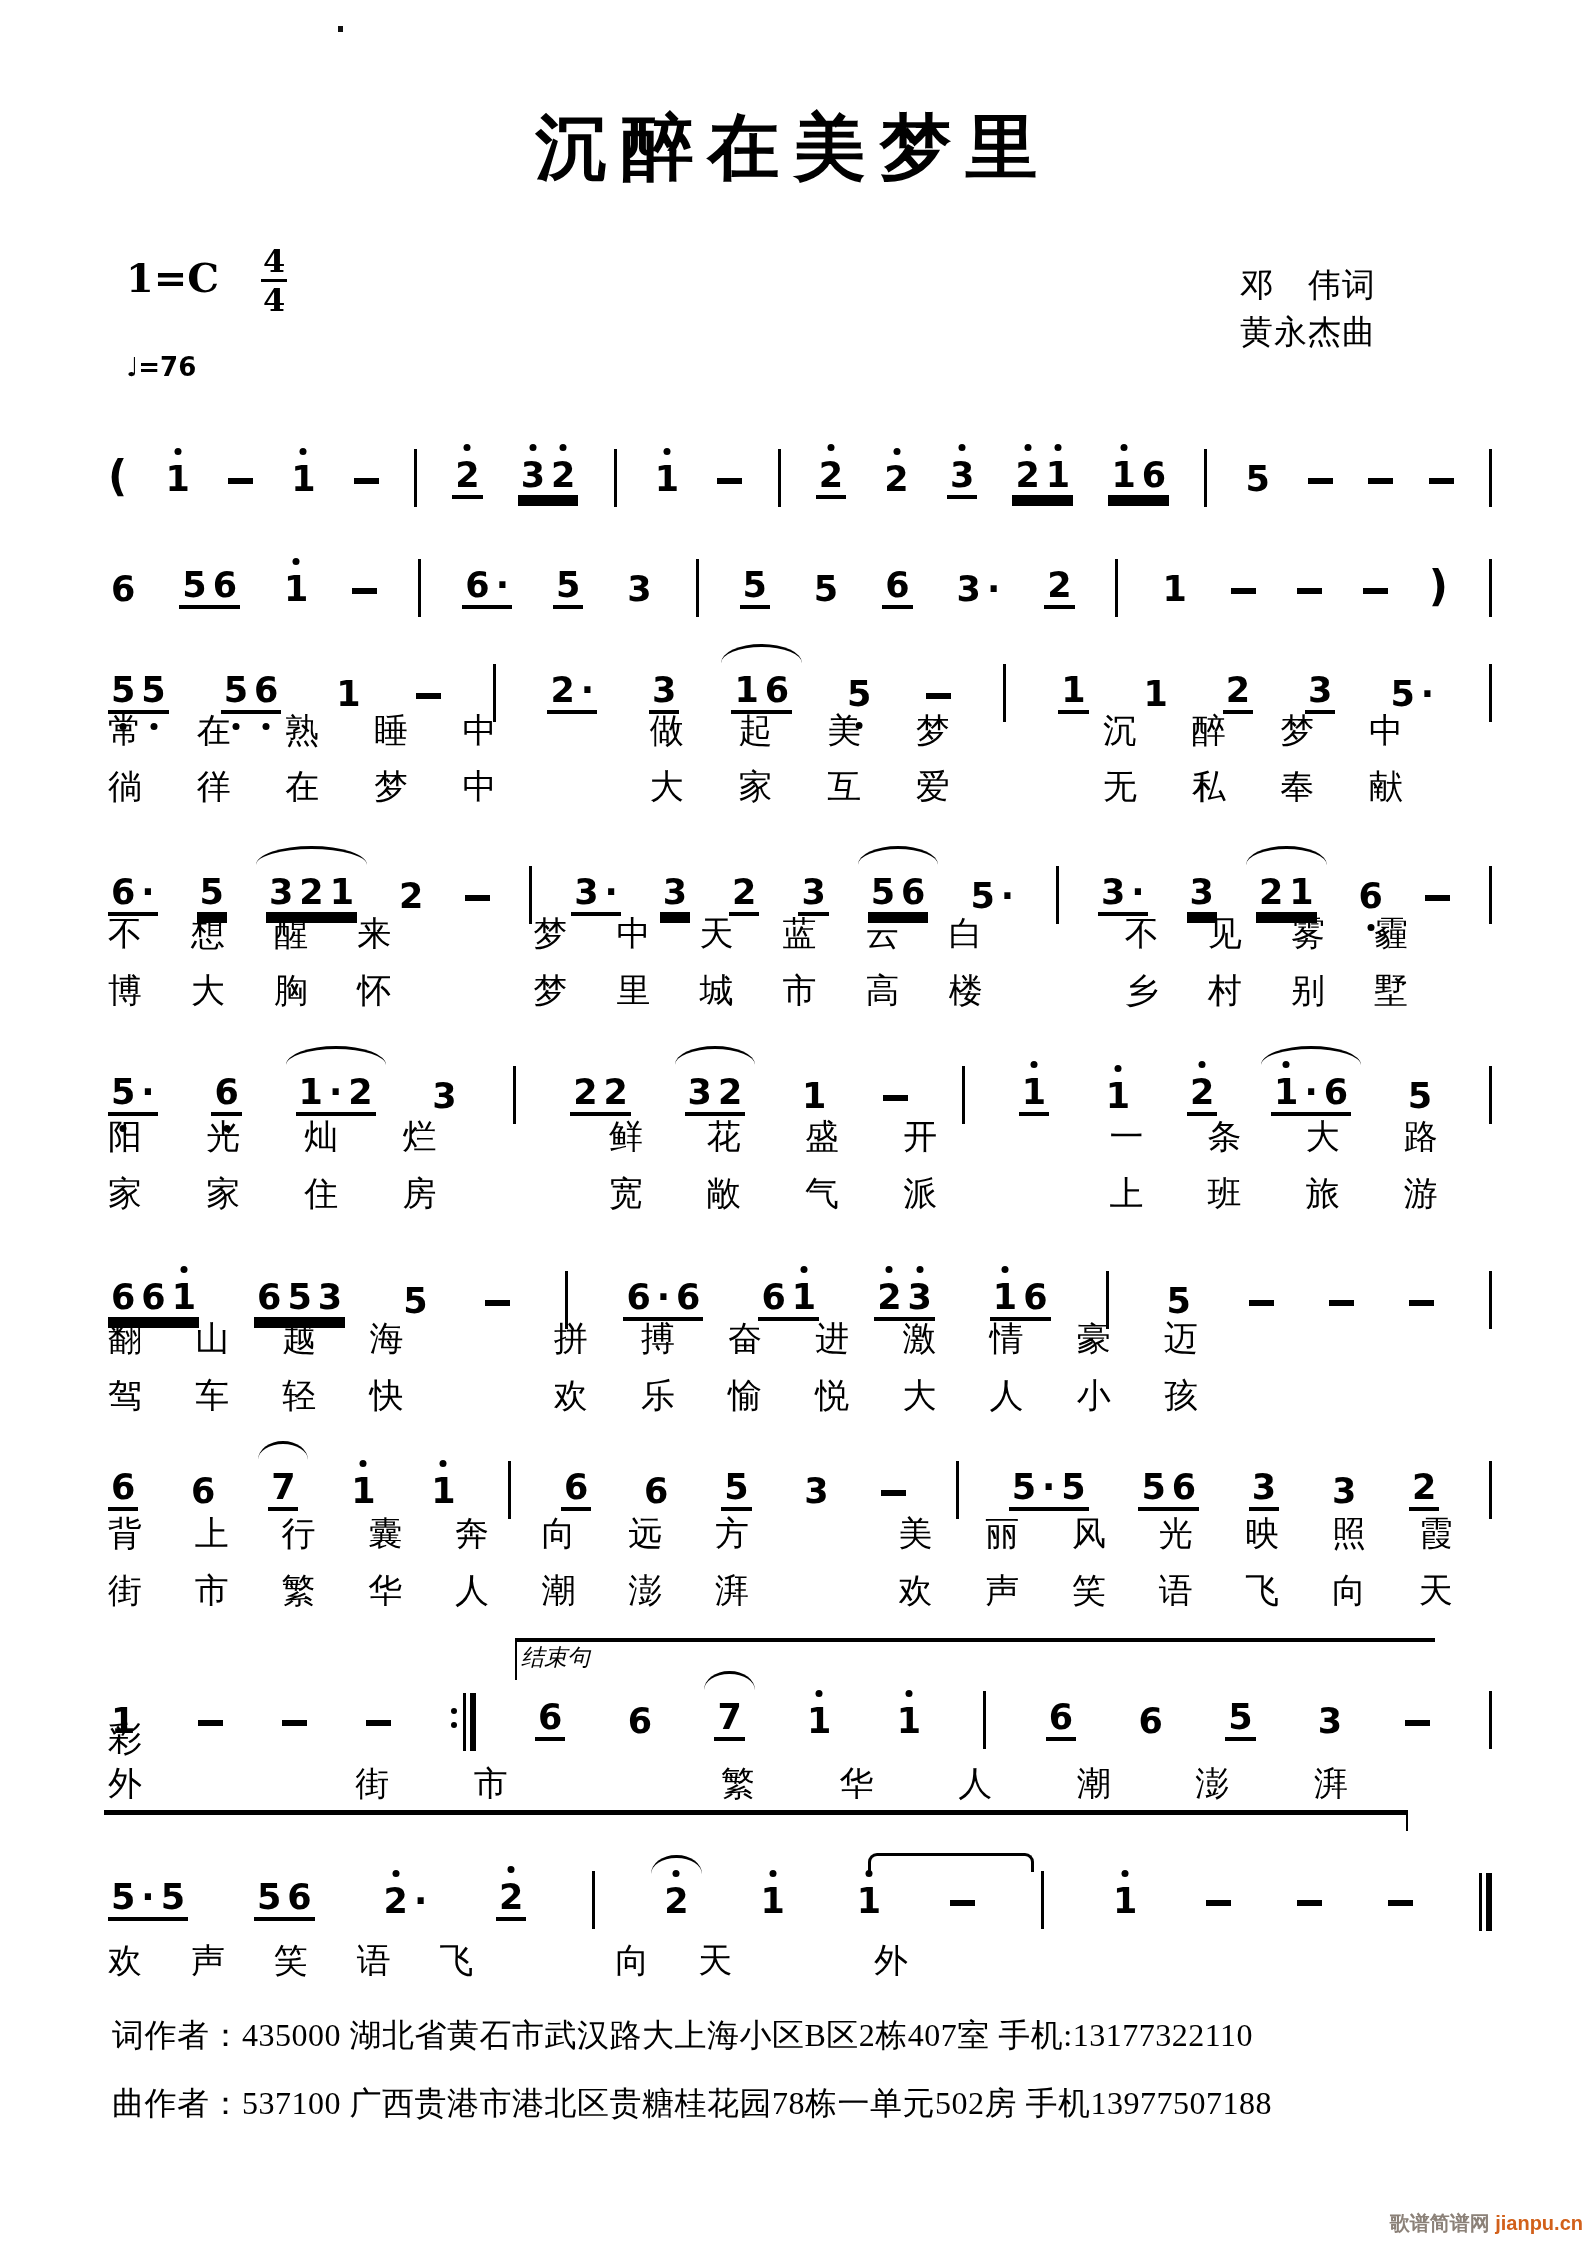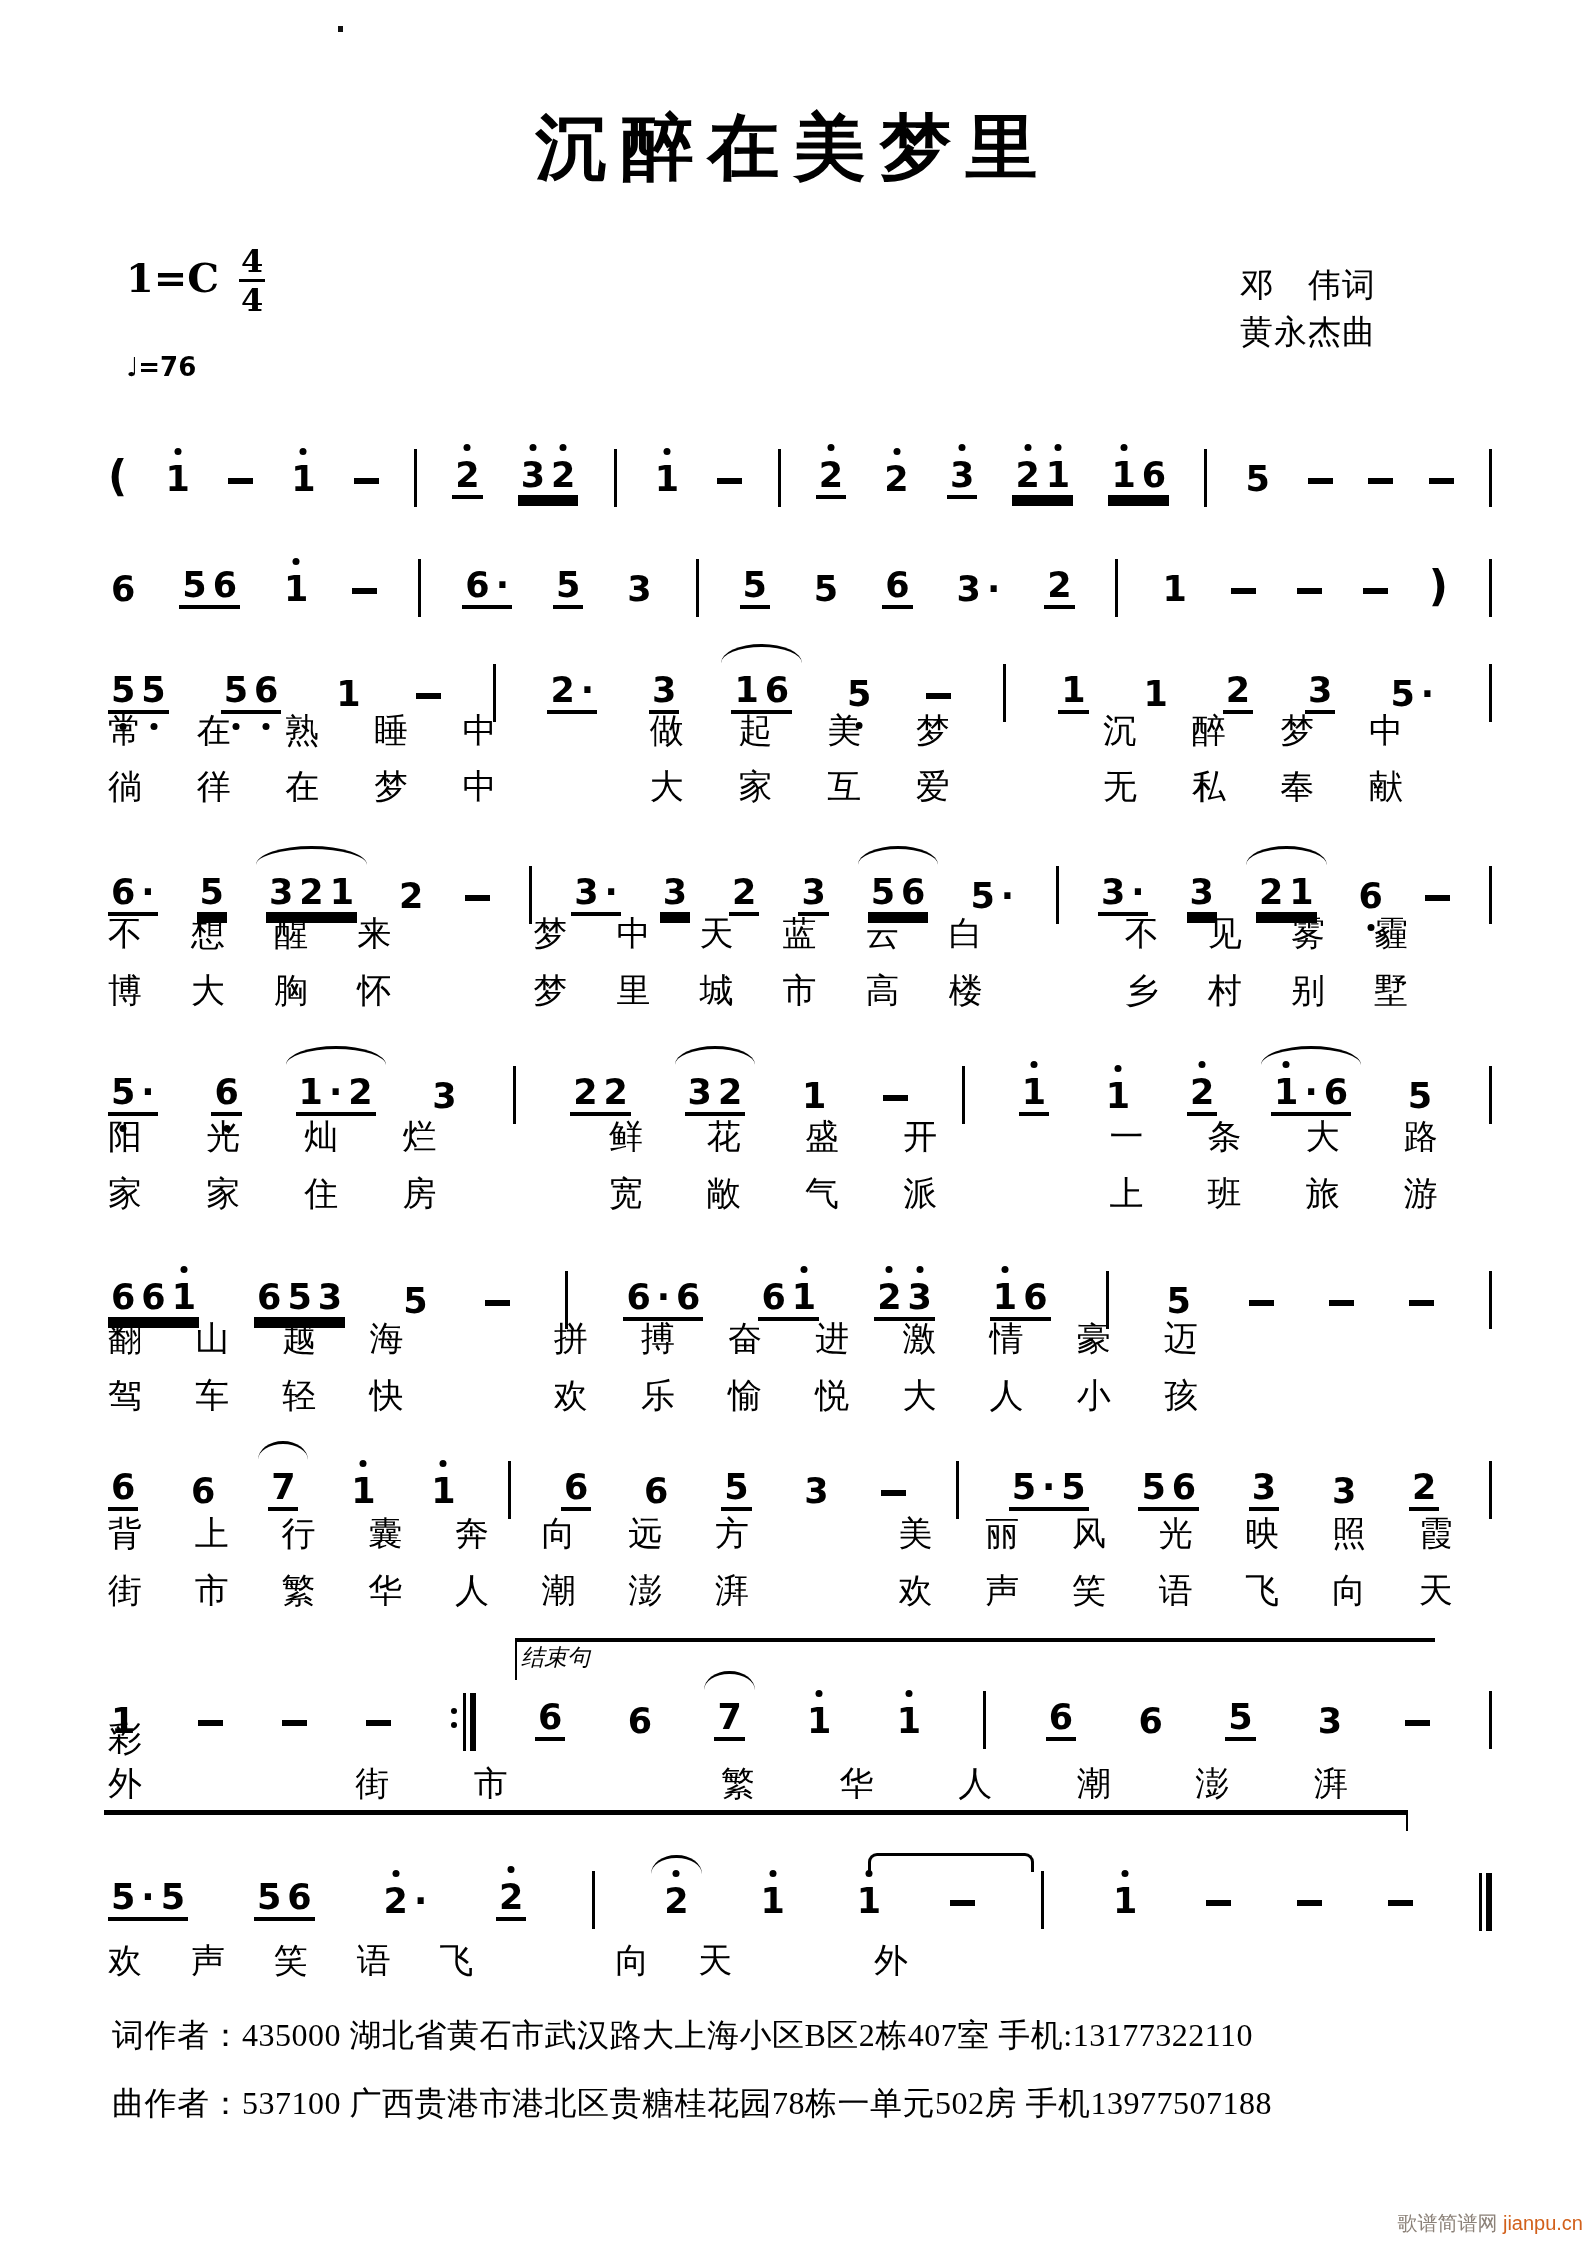--- a/index.html
+++ b/index.html
@@ -7,21 +7,21 @@
     width:1587px;height:2245px;background:#fff;position:relative;
     font-family:"Liberation Serif", serif;color:#000;overflow:hidden;
   }
   .abs{position:absolute;}
   
   #top-dot{left:338px;top:26px;width:5px;height:6px;background:#111;}
   
   #title{left:0;top:100px;width:100%;text-align:center;
     font-family:"DejaVu Sans", sans-serif;font-weight:bold;font-size:72px;letter-spacing:14px;}
   
-  #keyblock{left:126px;top:256px;display:flex;align-items:flex-start;gap:16px;}
+  #keyblock{left:126px;top:256px;display:flex;align-items:flex-start;gap:38px;}
   #tonic{font-family:"DejaVu Serif", serif;font-weight:bold;font-size:40px;line-height:44px;}
   .meter{display:flex;flex-direction:column;align-items:center;width:34px;margin-top:-12px;}
   .meter .num{font-family:"DejaVu Serif", serif;font-weight:bold;font-size:32px;line-height:34px;}
   .meter .frac-line{width:26px;height:3px;background:#000;margin:1px 0;}
   #tempo{left:126px;top:352px;font-family:"DejaVu Sans", sans-serif;font-size:26px;font-weight:bold;}
   
   #credits{left:1240px;top:262px;font-size:33px;line-height:47px;letter-spacing:1px;}
   
   .notes-row{position:absolute;left:108px;width:1384px;display:flex;
     justify-content:space-between;align-items:flex-end;height:56px;}
@@ -56,21 +56,21 @@
   #ending-bracket{left:515px;top:1638px;width:918px;height:38px;
     border-top:4px solid #000;border-left:2px solid #000;}
   #ending-label{font-style:italic;font-size:23px;padding-left:4px;font-family:"Liberation Serif", serif;}
   #phrase-line{left:104px;top:1810px;width:1302px;height:16px;
     border-top:5px solid #000;border-right:2px solid #000;}
   
   .footer-line{left:112px;font-size:32px;letter-spacing:0.5px;}
   #footer-1{top:2014px;text-align:center;}
   #footer-2{top:2082px;}
   
-  #watermark{right:4px;top:2210px;font-size:20px;font-family:"Liberation Sans", sans-serif;}
+  #watermark{right:4px;top:2210px;font-size:20px;font-family:"Liberation Sans", sans-serif;font-weight:bold;}
 </style>
 </head>
 <body>
 
 <div class="abs" id="top-dot"></div>
 
 <div class="abs" id="title">沉醉在美梦里</div>
 
 <div class="abs" id="keyblock">
   <span id="tonic">1=C</span>

